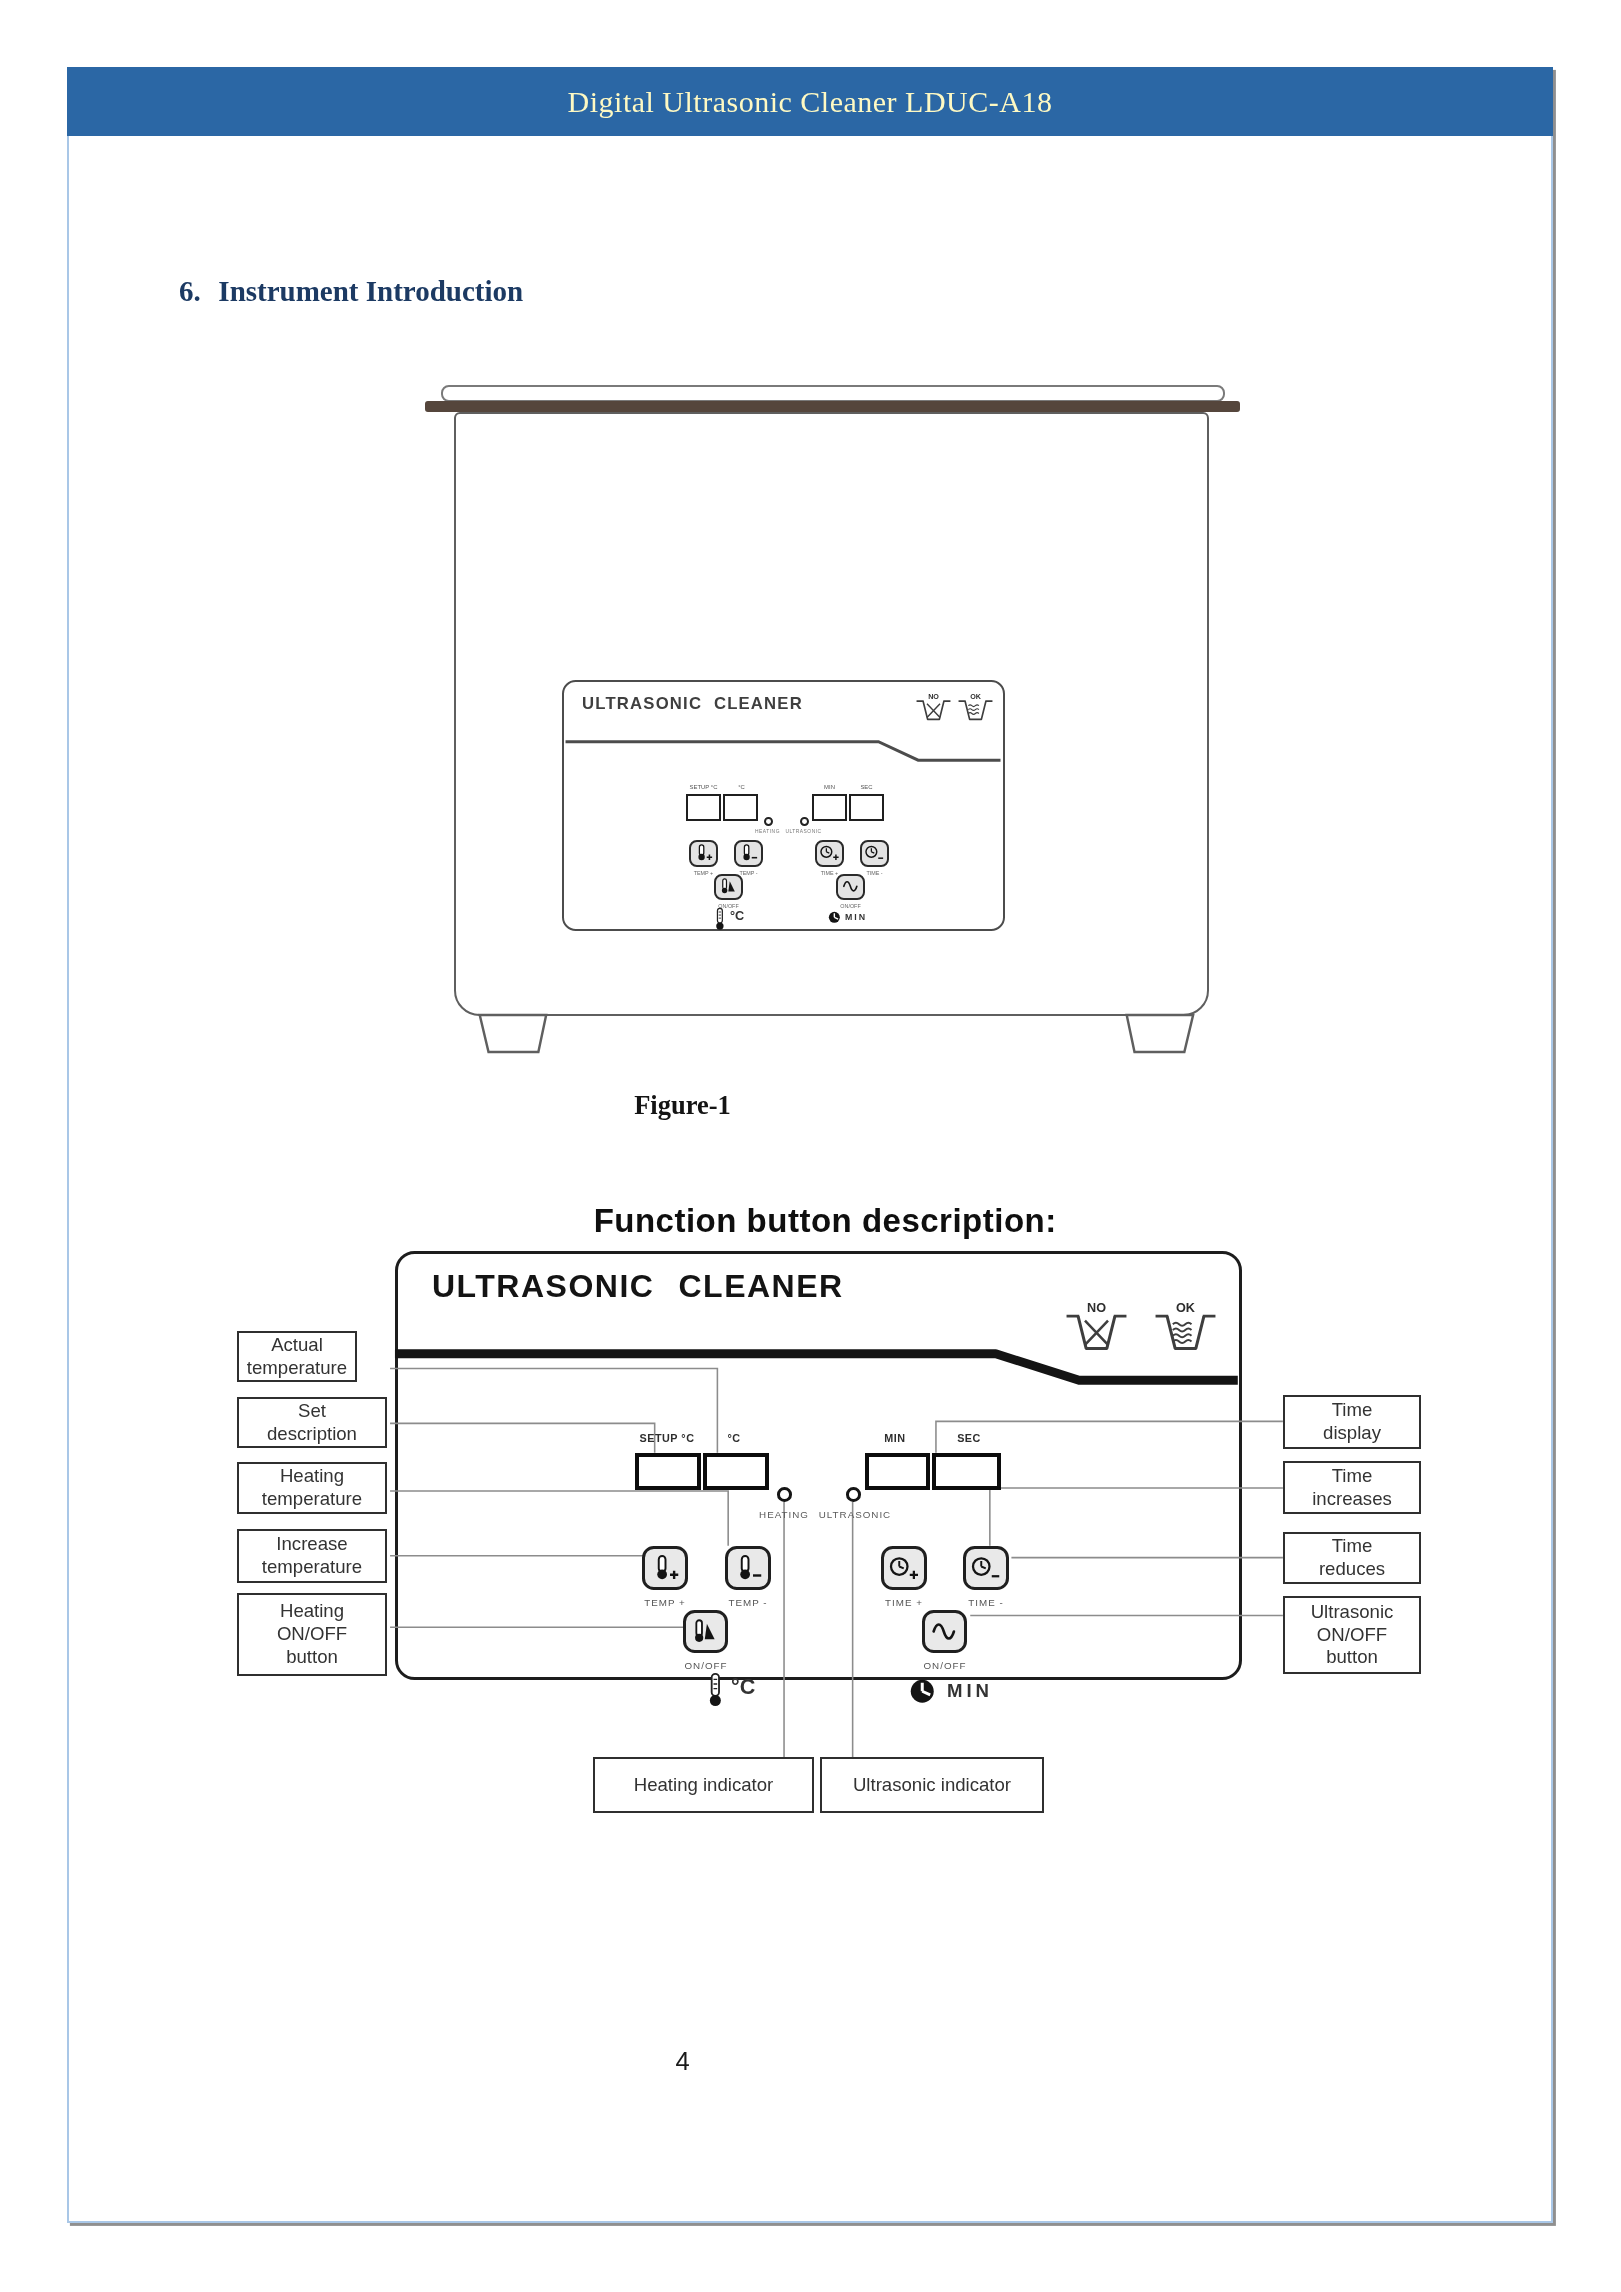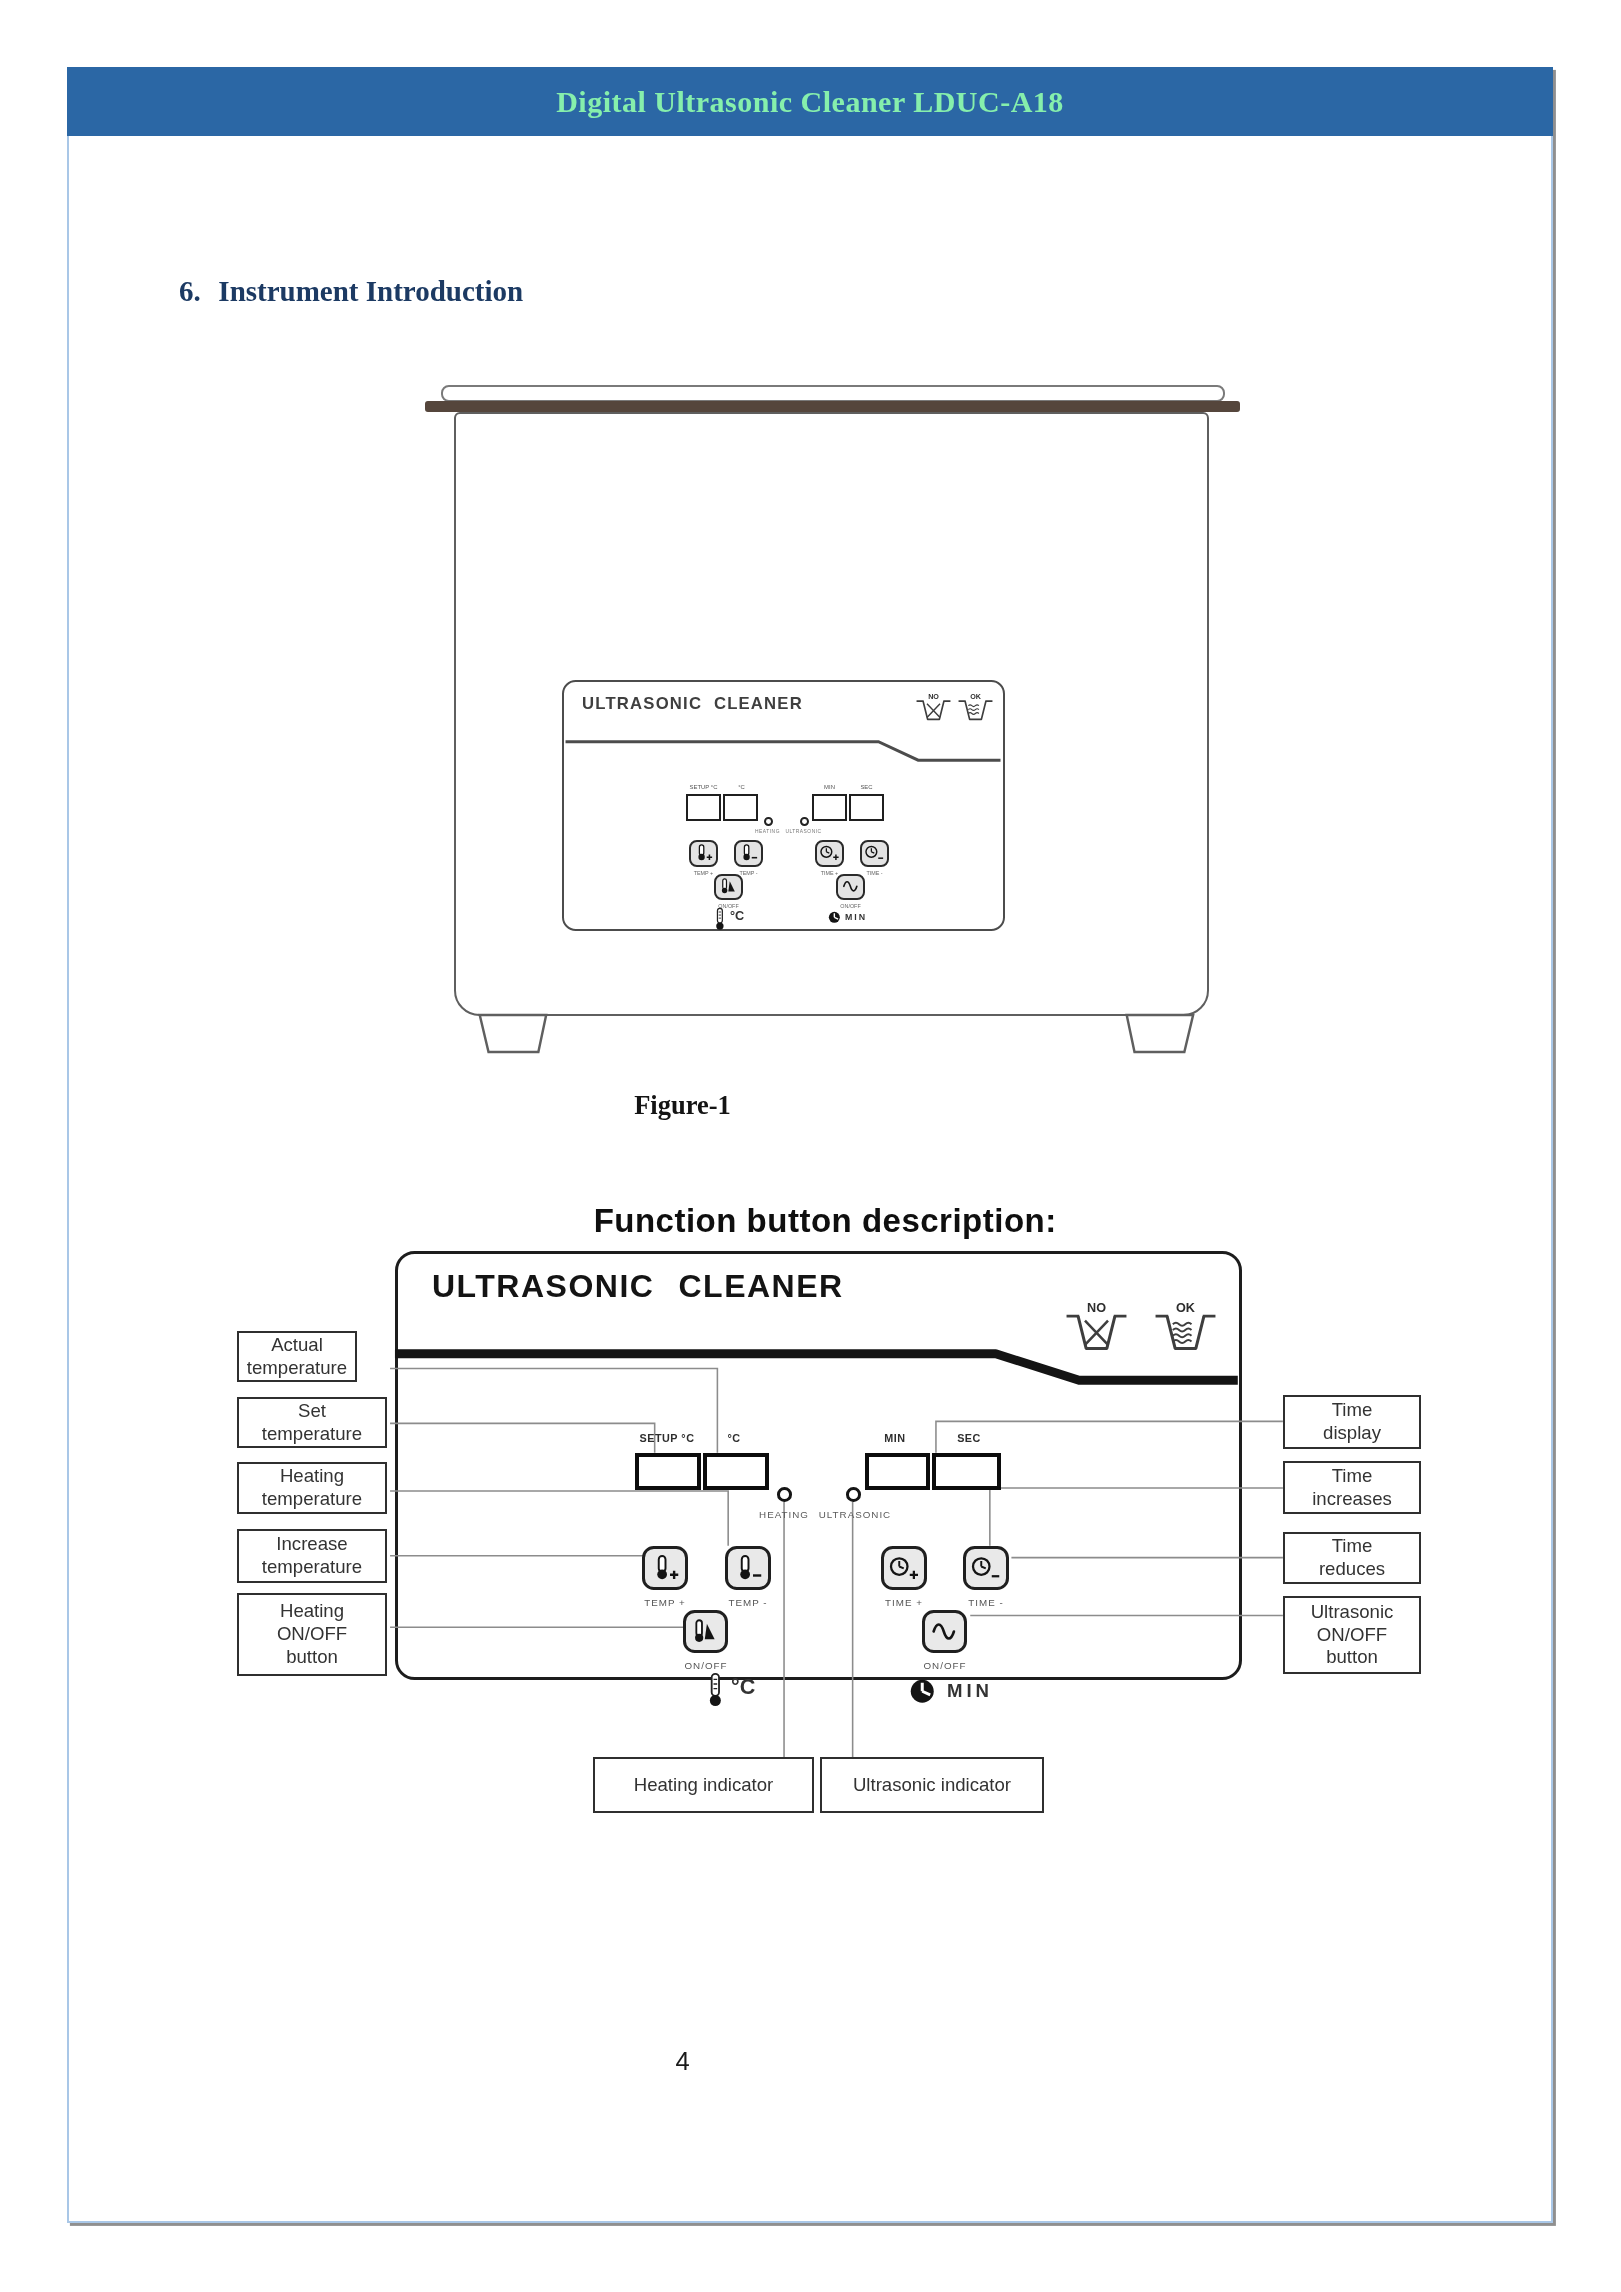--- a/index.html
+++ b/index.html
@@ -1,21 +1,21 @@
 <!DOCTYPE html>
 <html><head>
 <meta charset="utf-8">
 <style>
   html,body{margin:0;padding:0;background:#fff;}
   #page{position:relative;width:1621px;height:2293px;background:#ffffff;overflow:hidden;
         font-family:"Liberation Sans",sans-serif;}
   .abs{position:absolute;box-sizing:border-box;}
   .frame{border:2px solid #a9c7e7;box-shadow:2.9px 2.9px 0 #8f8f8f;}
   .header{background:#2b67a5;display:flex;align-items:center;justify-content:center;}
-  .header-title{color:#86efac;font-family:"Liberation Serif",serif;font-weight:bold;font-size:30px;letter-spacing:0.5px;}
+  .header-title{color:#fef9c3;font-family:"Liberation Serif",serif;font-weight:normal;font-size:30px;letter-spacing:0.5px;}
   .section-h{font-family:"Liberation Serif",serif;font-weight:bold;font-size:29px;color:#1c3a63;}
   .section-h .num{display:inline-block;margin-right:17.6px;}
   .caption{font-family:"Liberation Serif",serif;font-weight:bold;font-size:26.5px;color:#141414;text-align:center;}
   .center-text{left:0;width:1365px;text-align:center;}
   .fig2-heading{font-weight:bold;font-size:33px;color:#0f0f0f;text-align:center;letter-spacing:0.5px;}
   .panel1{border:2.9px solid #4c4c4c;border-radius:13.7px;background:#fff;}
   .panel2{border:3.9px solid #1d1d1d;border-radius:19.6px;background:#fff;}
   .body1{border:2px solid #5f5f5f;border-radius:5.9px 5.9px 25.5px 25.5px;background:#fff;}
   .lid1{border:2px solid #7a7a7a;border-radius:7.8px;background:#fff;}
   .lid2{background:#55463c;border-radius:2.9px;}
@@ -267,21 +267,21 @@
   <div class="abs unit2" style="left:731px;top:1674px;">°C</div>
   <svg class="abs" style="left:909px;top:1678px;" width="26.5" height="26.5" viewBox="0 0 30 30">
     <circle cx="15" cy="15" r="13" fill="#141414"></circle>
       <path d="M15,15 L15,5.5 M15,15 L24,19" stroke="#fff" stroke-width="3.4"></path>
   </svg>
   <div class="abs min2" style="left:947px;top:1680px;">MIN</div>
 
   <div class="abs callout" style="left:237px;top:1331px;width:120px;height:51px;">Actual
 temperature</div>
   <div class="abs callout" style="left:237px;top:1397px;width:150px;height:51px;">Set
-temperature</div>
+description</div>
   <div class="abs callout" style="left:237px;top:1462px;width:150px;height:52px;">Heating
 temperature</div>
   <div class="abs callout" style="left:237px;top:1529px;width:150px;height:54px;">Increase
 temperature</div>
   <div class="abs callout" style="left:237px;top:1593px;width:150px;height:83px;">Heating
 ON/OFF
 button</div>
   <div class="abs callout" style="left:1283px;top:1395px;width:138px;height:54px;">Time
 display</div>
   <div class="abs callout" style="left:1283px;top:1461px;width:138px;height:53px;">Time

